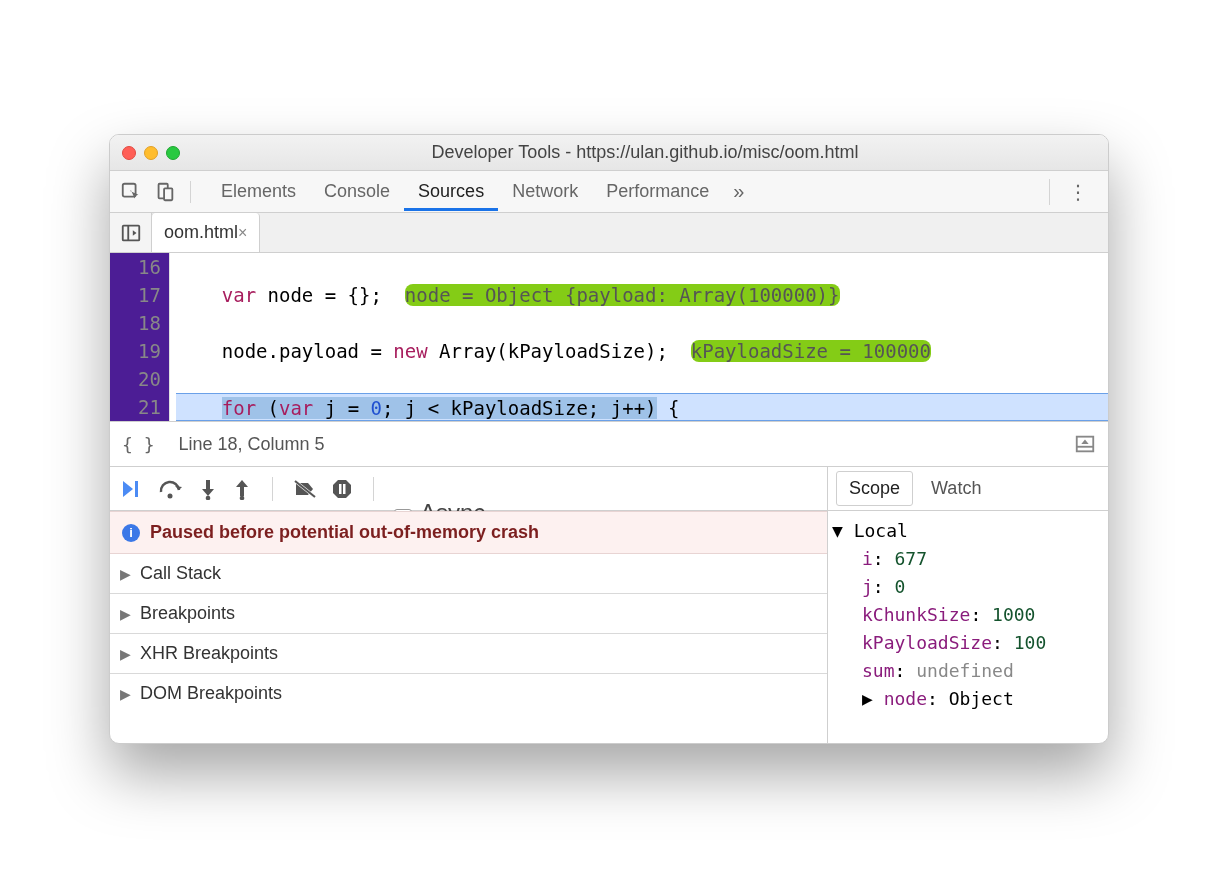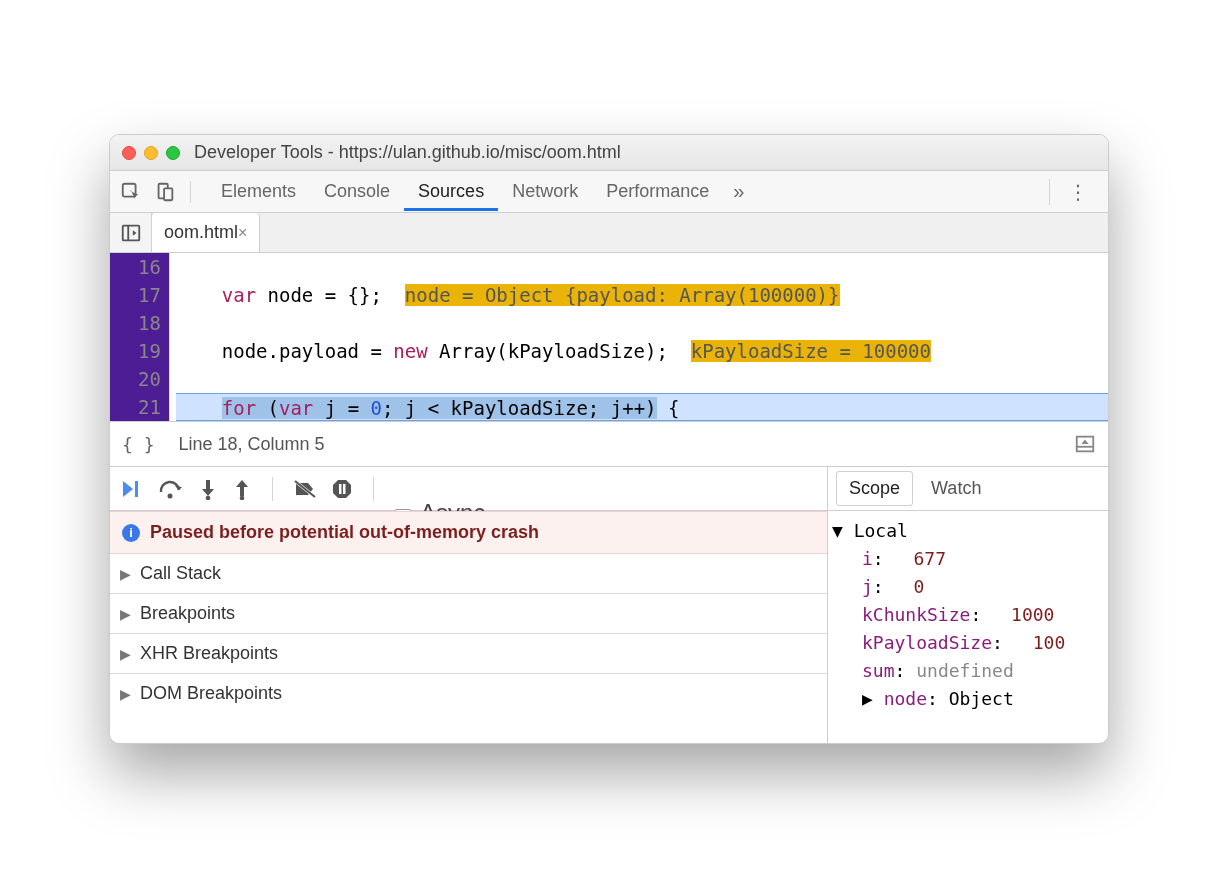--- a/index.html
+++ b/index.html
@@ -27,21 +27,21 @@
     border-bottom: 1px solid #cfcfcf;
     display: flex;
     align-items: center;
     padding: 0 12px;
   }
   .traffic { display: flex; gap: 8px; margin-right: 14px; }
   .tl { width: 14px; height: 14px; border-radius: 50%; }
   .tl.red { background:#ff5f57;border:1px solid #e24a41;}
   .tl.yel { background:#ffbd2e;border:1px solid #e1a027;}
   .tl.grn { background:#28c940;border:1px solid #1fa531;}
-  .title { flex:1; text-align:left; font-size:18px; color:#444; }
+  .title { flex:1; text-align:center; font-size:18px; color:#444; }
   
   .toptabs {
     height: 42px;
     border-bottom: 1px solid #cfcfcf;
     display: flex;
     align-items: center;
     padding: 0 10px;
     background:#f7f7f7;
   }
   .toptabs .icons { display:flex; gap:12px; padding-right:14px; border-right:1px solid #d4d4d4; margin-right:16px;}
@@ -82,21 +82,21 @@
   .gutter {
     background:#4c1d95; color:#888;
     text-align:right; padding: 0 8px 0 6px;
     border-right:1px solid #e0e0e0;
     user-select:none;
     min-width:60px;
   }
   .codebody { flex:1; white-space:pre; padding-left:6px; position:relative;}
   .hl-line { background:#cfe2ff; display:block; width:100%; border-top:1px solid #6aa0e8;border-bottom:1px solid #6aa0e8;}
   .hl-run { background:#9fc2e8; }
-  .hint { background:#eab308; color:#555; }
+  .hint { background:#84cc16; color:#555;border-radius:8px; }
   .kw { color:#a71d5d; }
   .num { color:#2050d0; }
   .lines div { height:28px; }
   
   .codestatus {
     height:46px; border-top:1px solid #cfcfcf; border-bottom:1px solid #cfcfcf;
     display:flex; align-items:center; padding:0 12px; font-size:18px; color:#555;
     background:#fff;
   }
   .braces { font-family:Menlo,monospace; font-size:18px; margin-right:24px; color:#666;}
@@ -130,21 +130,21 @@
   }
   .scptab { font-size:18px; color:#555; padding:6px 12px; border-radius:3px;text-align:center;}
   .scptab.active { border:1px solid #cfcfcf; background:#fff; color:#222;}
   .scopetree {
     font-family: Menlo, Consolas, monospace;
     font-size:18px; line-height:28px; padding:6px 8px 6px 4px;
     overflow:hidden;
   }
   .st-row { white-space:nowrap; }
   .key { color:#8a1c7c; }
-  .val { color:#7f1d1d;margin-left:19px; }
+  .val { color:#14532d; }
   .valg { color:#888; }
   .ind1 { padding-left:30px; }
   svg { display:block; }
 </style>
 </head>
 <body>
 
 <div class="frame-wrap">
 
   <div class="titlebar">

